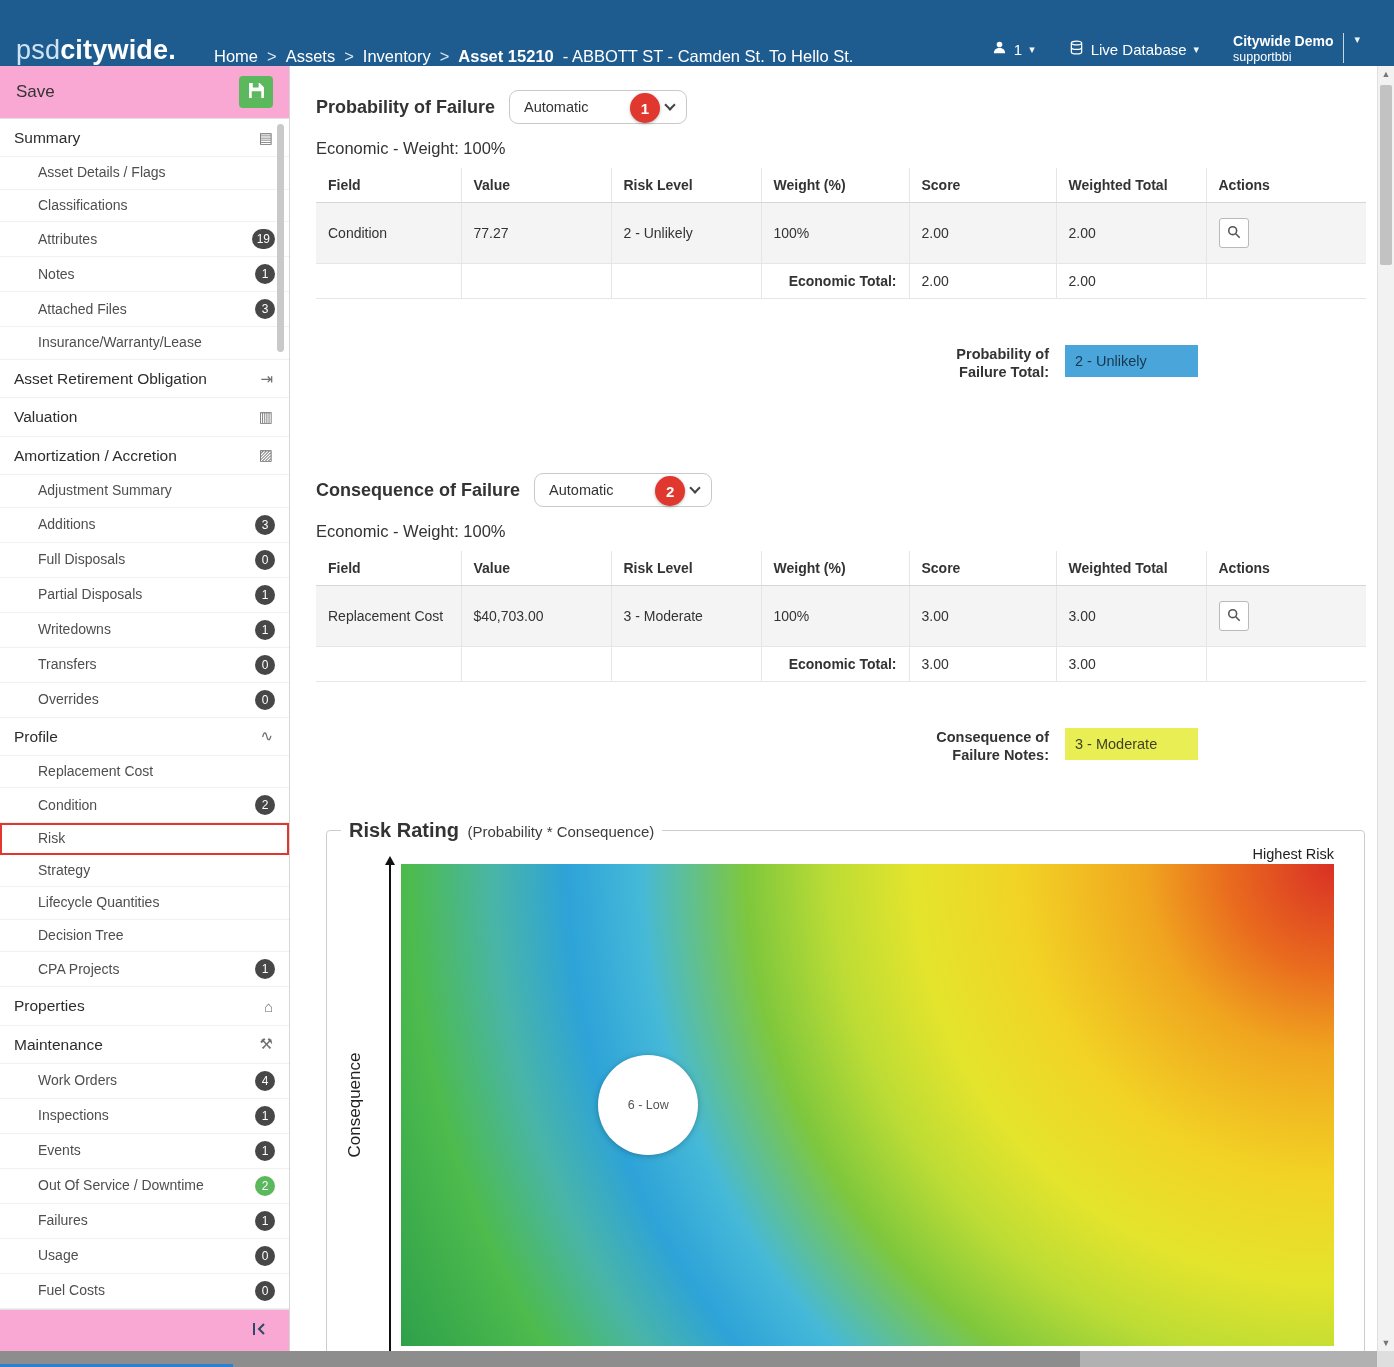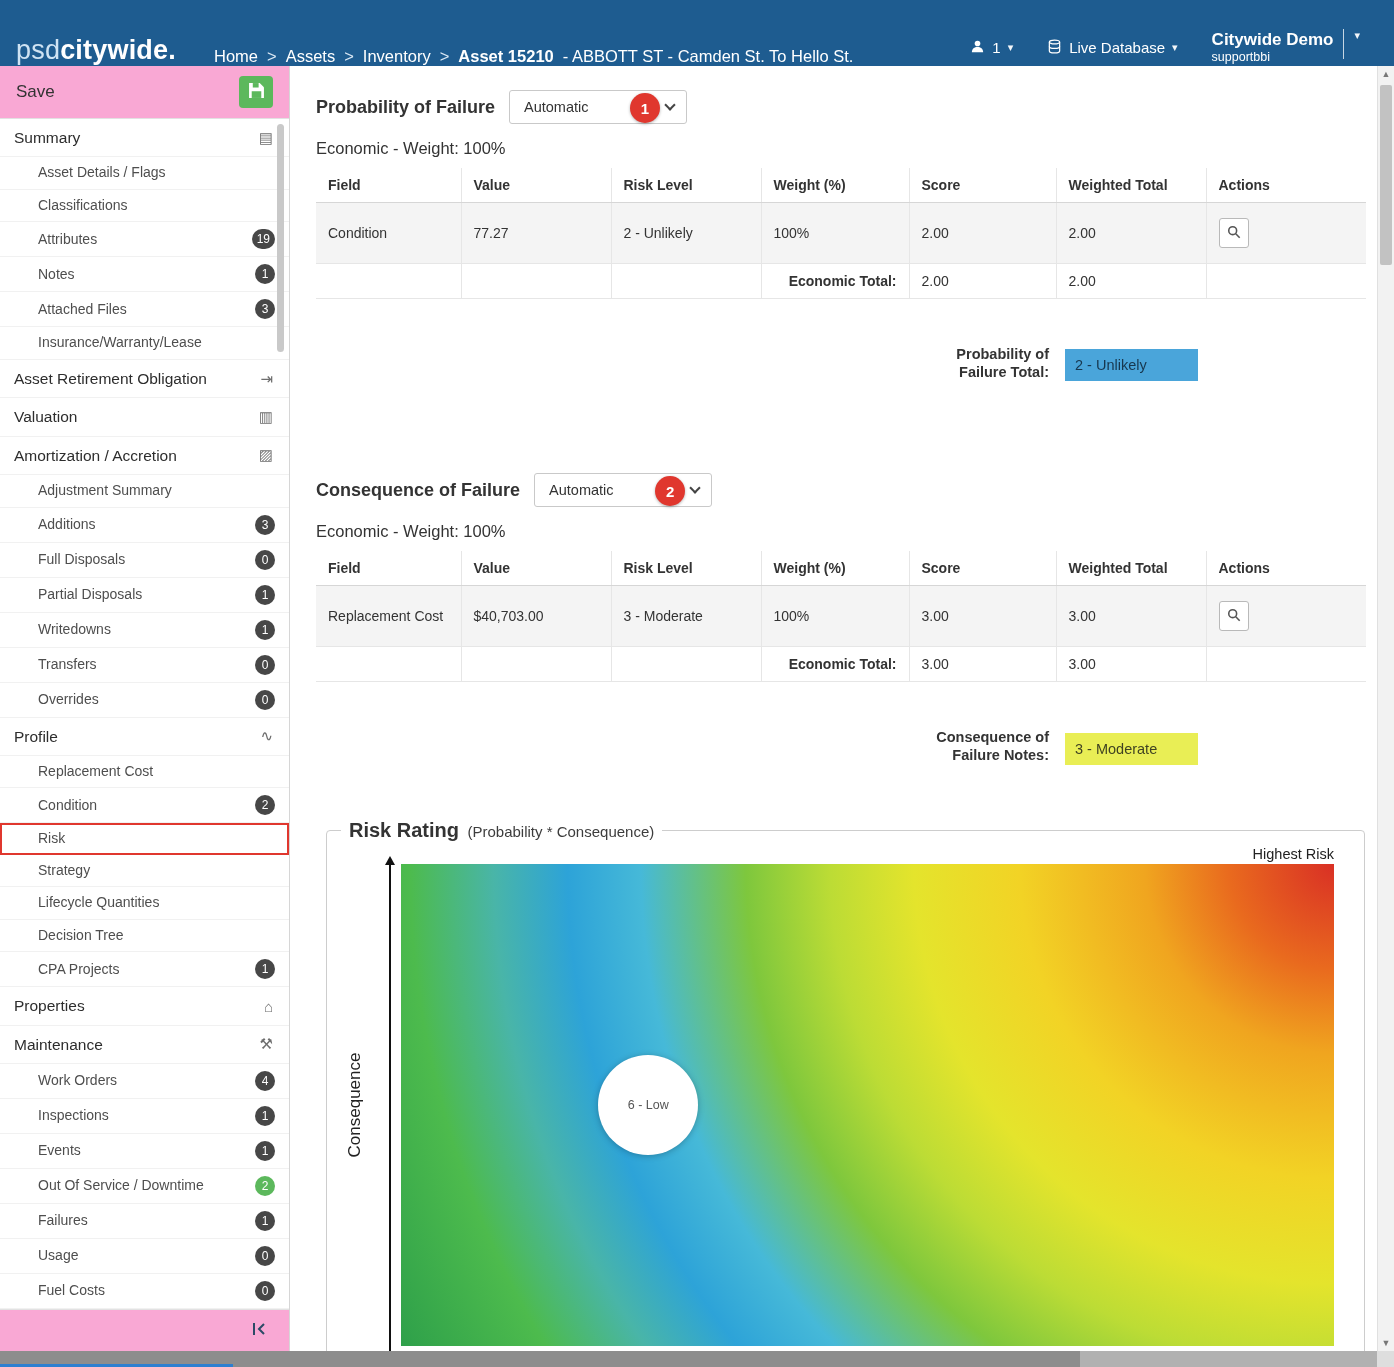--- a/index.html
+++ b/index.html
@@ -18,21 +18,21 @@
   .logo .ls{color:#fff;font-weight:bold;}
   .breadcrumb{margin-left:38px;font-size:16.5px;display:flex;align-items:center;gap:9px;white-space:nowrap;}
   .breadcrumb a{color:#fff;text-decoration:none;cursor:pointer;}
   .breadcrumb .sep{color:#dce9f5;}
   .breadcrumb .cur-b{font-weight:bold;}
   .nav-right{margin-left:auto;display:flex;align-items:center;gap:34px;padding-right:34px;}
   .nav-chip{display:flex;align-items:center;gap:7px;font-size:15px;cursor:pointer;white-space:nowrap;}
   .caret{font-size:11px;opacity:.95;}
   .account{display:flex;align-items:flex-start;gap:10px;cursor:pointer;}
   .acct-txt{display:flex;flex-direction:column;line-height:1.25;}
-  .acct-name{font-weight:bold;font-size:17px;}
+  .acct-name{font-weight:bold;font-size:14px;}
   .acct-sub{font-size:12.5px;}
   .acct-div{width:1px;height:30px;background:rgba(255,255,255,.75);}
 
   
   .sidebar{position:absolute;left:0;top:66px;width:290px;bottom:16px;background:#f9a8d4;border-right:1px solid #d6d6d6;display:flex;flex-direction:column;}
   .save-row{display:flex;align-items:center;justify-content:space-between;padding:10px 16px;border-bottom:1px solid #e2e2e2;flex:0 0 auto;}
   .save-label{font-size:17px;color:#333;}
   .save-btn{width:34px;height:32px;background:var(--brand-green);border:none;border-radius:4px;display:flex;align-items:center;justify-content:center;cursor:pointer;}
   .sidebar-nav{flex:1 1 auto;overflow:hidden;position:relative;}
   .snav{display:flex;align-items:center;gap:8px;padding:7px 14px;border-bottom:1px solid #f1f1f1;font-size:14px;color:#4e4e4e;cursor:pointer;background:#fff;}
@@ -45,36 +45,36 @@
   .badge.green{background:var(--badge-green);}
   .sb-thumb{position:absolute;right:5px;top:58px;width:7px;height:228px;background:#c9c9c9;border-radius:4px;}
   .sidebar-footer{flex:0 0 auto;height:42px;border-top:1px solid #e2e2e2;display:flex;align-items:center;justify-content:flex-end;padding-right:20px;}
   .collapse-btn{background:none;border:none;cursor:pointer;padding:2px;}
 
   
   .main{position:absolute;left:291px;top:66px;right:17px;bottom:16px;background:#fff;overflow:hidden;}
   .content{padding:24px 0 0 25px;}
   .sec-title-row{display:flex;align-items:center;gap:14px;}
   h2{margin:0;font-size:18px;font-weight:bold;color:#333;}
-  .select{position:relative;width:178px;height:34px;border:1px solid #c9c9c9;border-radius:3px;background:#fff;font-size:14.5px;color:#333;line-height:32px;padding-left:14px;cursor:pointer;}
+  .select{position:relative;width:178px;height:34px;border:1px solid #c9c9c9;border-radius:9px;background:#fff;font-size:14.5px;color:#333;line-height:32px;padding-left:14px;cursor:pointer;}
   .chev{position:absolute;right:12px;top:10px;width:8px;height:8px;border-right:2px solid #444;border-bottom:2px solid #444;transform:rotate(45deg);}
   .step-badge{position:absolute;right:26px;top:2px;width:30px;height:30px;border-radius:50%;background:var(--step-badge-bg);color:#fff;font-weight:bold;font-size:15px;display:flex;align-items:center;justify-content:center;box-shadow:0 1px 3px rgba(0,0,0,.3);line-height:normal;}
   .group-label{font-size:16.5px;color:#333;margin:15px 0 10px 0;}
 
   table.risk-table{border-collapse:collapse;width:1050px;font-size:14px;color:#333;}
   .risk-table th{text-align:left;font-weight:bold;padding:9px 12px;border-bottom:1px solid #d6d6d6;border-left:1px solid #e6e6e6;}
   .risk-table th:first-child{border-left:none;}
   .risk-table td{padding:15px 12px;border-left:1px solid #e6e6e6;}
   .risk-table td:first-child{border-left:none;}
   .risk-table tr.data-row td{background:#f4f4f4;border-bottom:1px solid #e6e6e6;}
   .risk-table tr.total-tr td{padding:9px 12px;border-bottom:1px solid #e6e6e6;}
   .econ-label{text-align:right;font-weight:bold;}
   .mag-btn{width:30px;height:30px;border:1px solid #b9b9b9;border-radius:3px;background:#fff;display:flex;align-items:center;justify-content:center;cursor:pointer;}
 
-  .grand-total{width:1050px;display:flex;justify-content:flex-end;align-items:flex-end;gap:16px;margin-top:46px;padding-right:168px;}
+  .grand-total{width:1050px;display:flex;justify-content:flex-end;align-items:flex-start;gap:16px;margin-top:46px;padding-right:168px;}
   .gt-label{width:114px;text-align:right;font-weight:bold;font-size:14.5px;line-height:1.25;color:#333;}
   .gt-box{width:133px;height:32px;line-height:32px;padding-left:10px;font-size:14.5px;}
   .gt-box.pof{background:var(--pof-total-bg);color:#17374e;}
   .gt-box.cof{background:var(--cof-total-bg);color:#3f4222;}
 
   .cof-section{margin-top:92px;}
 
   
   fieldset.rr{margin:54px 12px 0 10px;border:1px solid #cdcdcd;border-radius:4px;padding:2px 12px 16px 12px;}
   fieldset.rr legend{margin-left:2px;padding:0 8px;}

